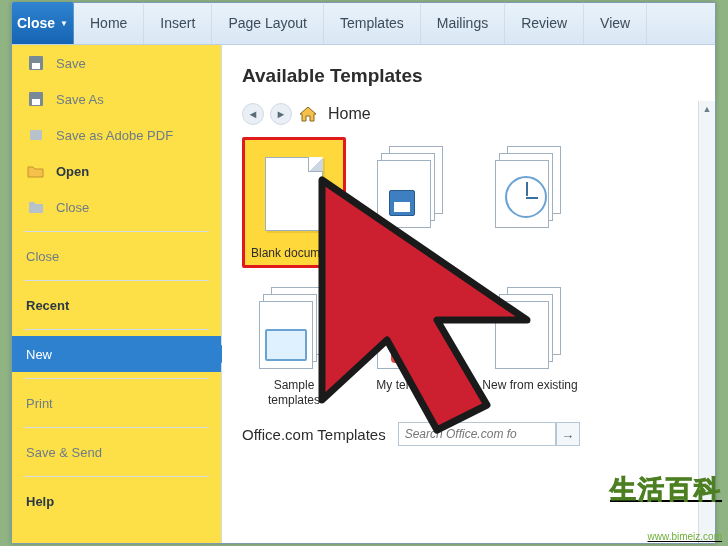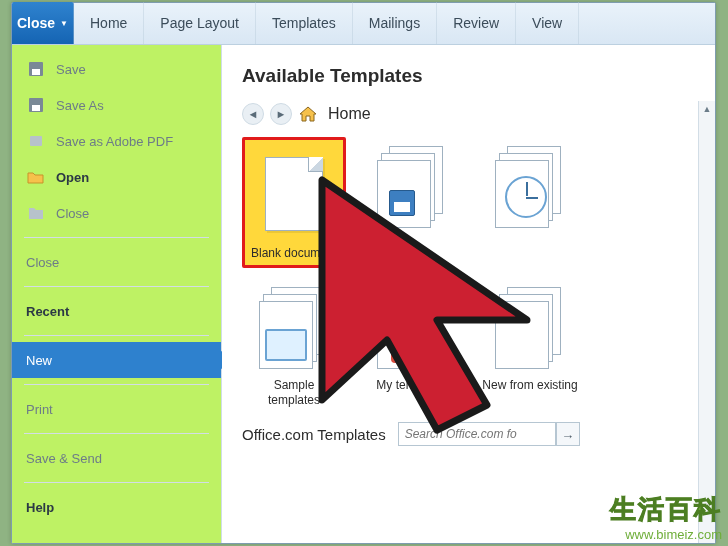--- a/index.html
+++ b/index.html
@@ -3,21 +3,21 @@
 <meta charset="utf-8">
 <style>
 * { box-sizing: border-box; margin: 0; padding: 0; font-family: "Segoe UI", Tahoma, sans-serif; }
 body { width: 728px; height: 546px; background: #8fb383; overflow: hidden; }
 .window { position: absolute; top: 2px; left: 11px; width: 705px; height: 542px; background: #fff; border: 1px solid #7e9caf; border-radius: 2px; box-shadow: 0 0 4px rgba(0,0,0,0.2); }
 .ribbon { height: 42px; background: linear-gradient(#e9f2fa, #d9e7f4); border-bottom: 1px solid #bcd0e0; display: flex; align-items: flex-end; }
 .tab { height: 42px; padding: 0 16px; display: flex; align-items: center; font-size: 14px; color: #3b4c5a; cursor: pointer; border-right: 1px solid rgba(180,200,215,0.4); }
 .tab.file { background: linear-gradient(#2f83cf, #1564b3); color: #fff; font-weight: 600; border-radius: 2px 2px 0 0; width: 62px; justify-content: center; }
 .tab .ch { margin-left: 5px; font-size: 8px; }
 .backstage { display: flex; height: calc(100% - 42px); }
-.side { width: 210px; background: #bef264; border-right: 1px solid #cfdde8; padding-top: 6px; }
+.side { width: 210px; background: #fde047; border-right: 1px solid #cfdde8; padding-top: 0; }
 .sitem { display: flex; align-items: center; height: 36px; padding: 0 14px; font-size: 13px; color: #6d7c88; cursor: pointer; }
 .sitem.bold { color: #2c3945; font-weight: 600; }
 .sitem.sel { background: #2e81ce; color: #fff; position: relative; }
 .sitem.sel::after { content: ""; position: absolute; right: -11px; top: 50%; transform: translateY(-50%); width: 0; height: 0; border-left: 12px solid #2e81ce; border-top: 10px solid transparent; border-bottom: 10px solid transparent; }
 .sitem .ic { width: 20px; height: 18px; margin-right: 10px; display: inline-flex; align-items: center; justify-content: center; }
 .sep { height: 1px; background: #d2dde6; margin: 6px 12px; }
 .content { flex: 1; background: #fff; padding: 20px 20px 0 20px; position: relative; overflow: hidden; }
 h2.avail { font-size: 19px; font-weight: 700; color: #2c2c2c; margin-bottom: 16px; }
 .nav { display: flex; align-items: center; gap: 6px; margin-bottom: 12px; }
 .navbtn { width: 22px; height: 22px; border-radius: 50%; background: #e9eff4; border: 1px solid #cfdbe4; display: inline-flex; align-items: center; justify-content: center; color: #5a6b78; font-size: 11px; cursor: pointer; }
@@ -45,35 +45,36 @@
 .avatar .hd { width: 20px; height: 20px; background: #f4d4b0; border-radius: 50%; margin: 0 auto; }
 .avatar .bd { width: 32px; height: 22px; background: #d84b3e; border-radius: 10px 10px 4px 4px; margin: 2px auto 0; }
 .scroll { position: absolute; right: 0; top: 56px; bottom: 0; width: 17px; background: #f2f5f8; border-left: 1px solid #d2dde6; }
 .scroll .tr { height: 16px; text-align: center; color: #6b7c89; font-size: 9px; line-height: 16px; }
 .officecom { margin-top: 14px; display: flex; align-items: center; gap: 12px; }
 .officecom h3 { font-size: 15px; font-weight: 400; color: #2c2c2c; }
 .search { display: flex; }
 .search input { height: 24px; width: 158px; border: 1px solid #b6c6d2; padding: 0 6px; font-size: 12px; font-style: italic; color: #7b8893; }
 .search button { width: 24px; height: 24px; border: 1px solid #b6c6d2; background: #f4f7fa; font-size: 13px; color: #4b5a66; }
 .cursor { position: absolute; left: 272px; top: 130px; pointer-events: none; }
-.watermark { position: absolute; right: 6px; bottom: 4px; text-align: right; }
+.watermark { position: absolute; right: 6px; bottom: 4px; text-align: right; text-decoration: underline; }
 .watermark .cn { font-size: 26px; color: #6fae3a; font-weight: 700; letter-spacing: 2px; -webkit-text-stroke: 1px #4c7e22; }
-.watermark .url { font-size: 13px; color: #6fae3a; }
+.watermark .url { font-size: 10px; color: #6fae3a; margin-top: 24px; }
 </style>
 </head>
 <body>
 
 <div class="window">
 
   <div class="ribbon">
     <div class="tab file">
         <span>Close</span>
         <span class="ch">▼</span>
       </div>
     <div class="tab">Home</div>
+    <div class="tab">Insert</div>
     <div class="tab">Page Layout</div>
     <div class="tab">Templates</div>
     <div class="tab">Mailings</div>
     <div class="tab">Review</div>
     <div class="tab">View</div>
   </div>
 
   <div class="backstage">
 
     <div class="side">

